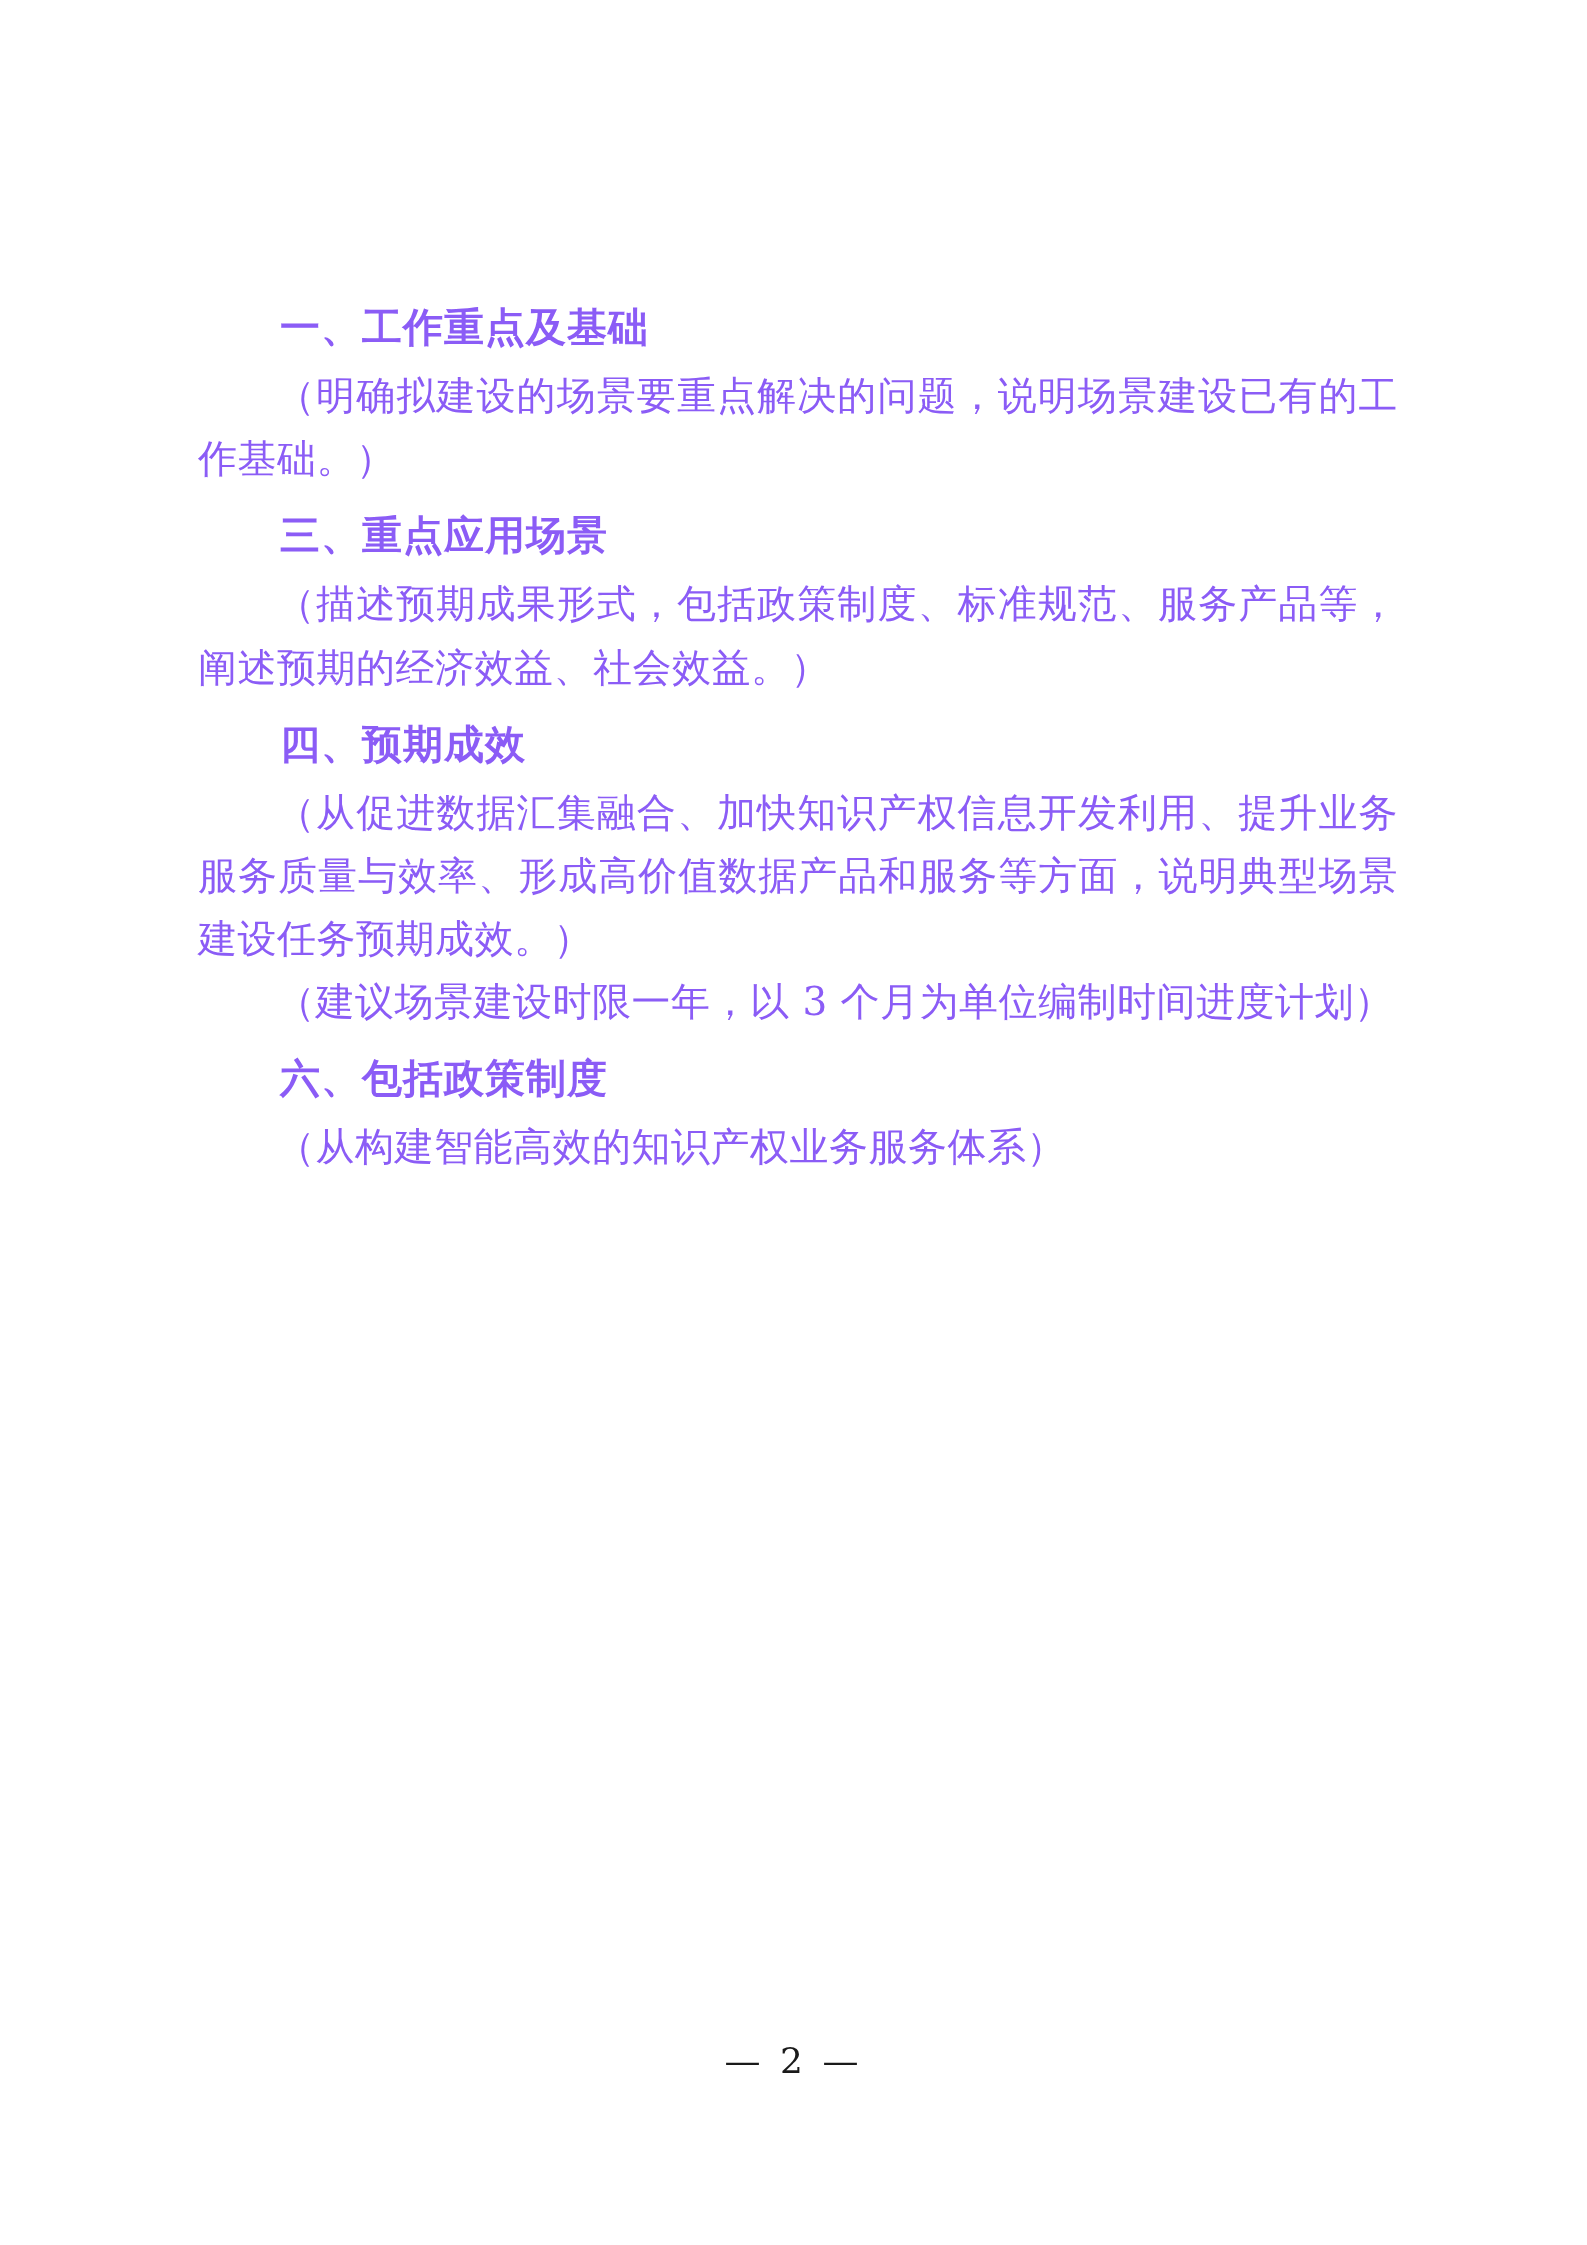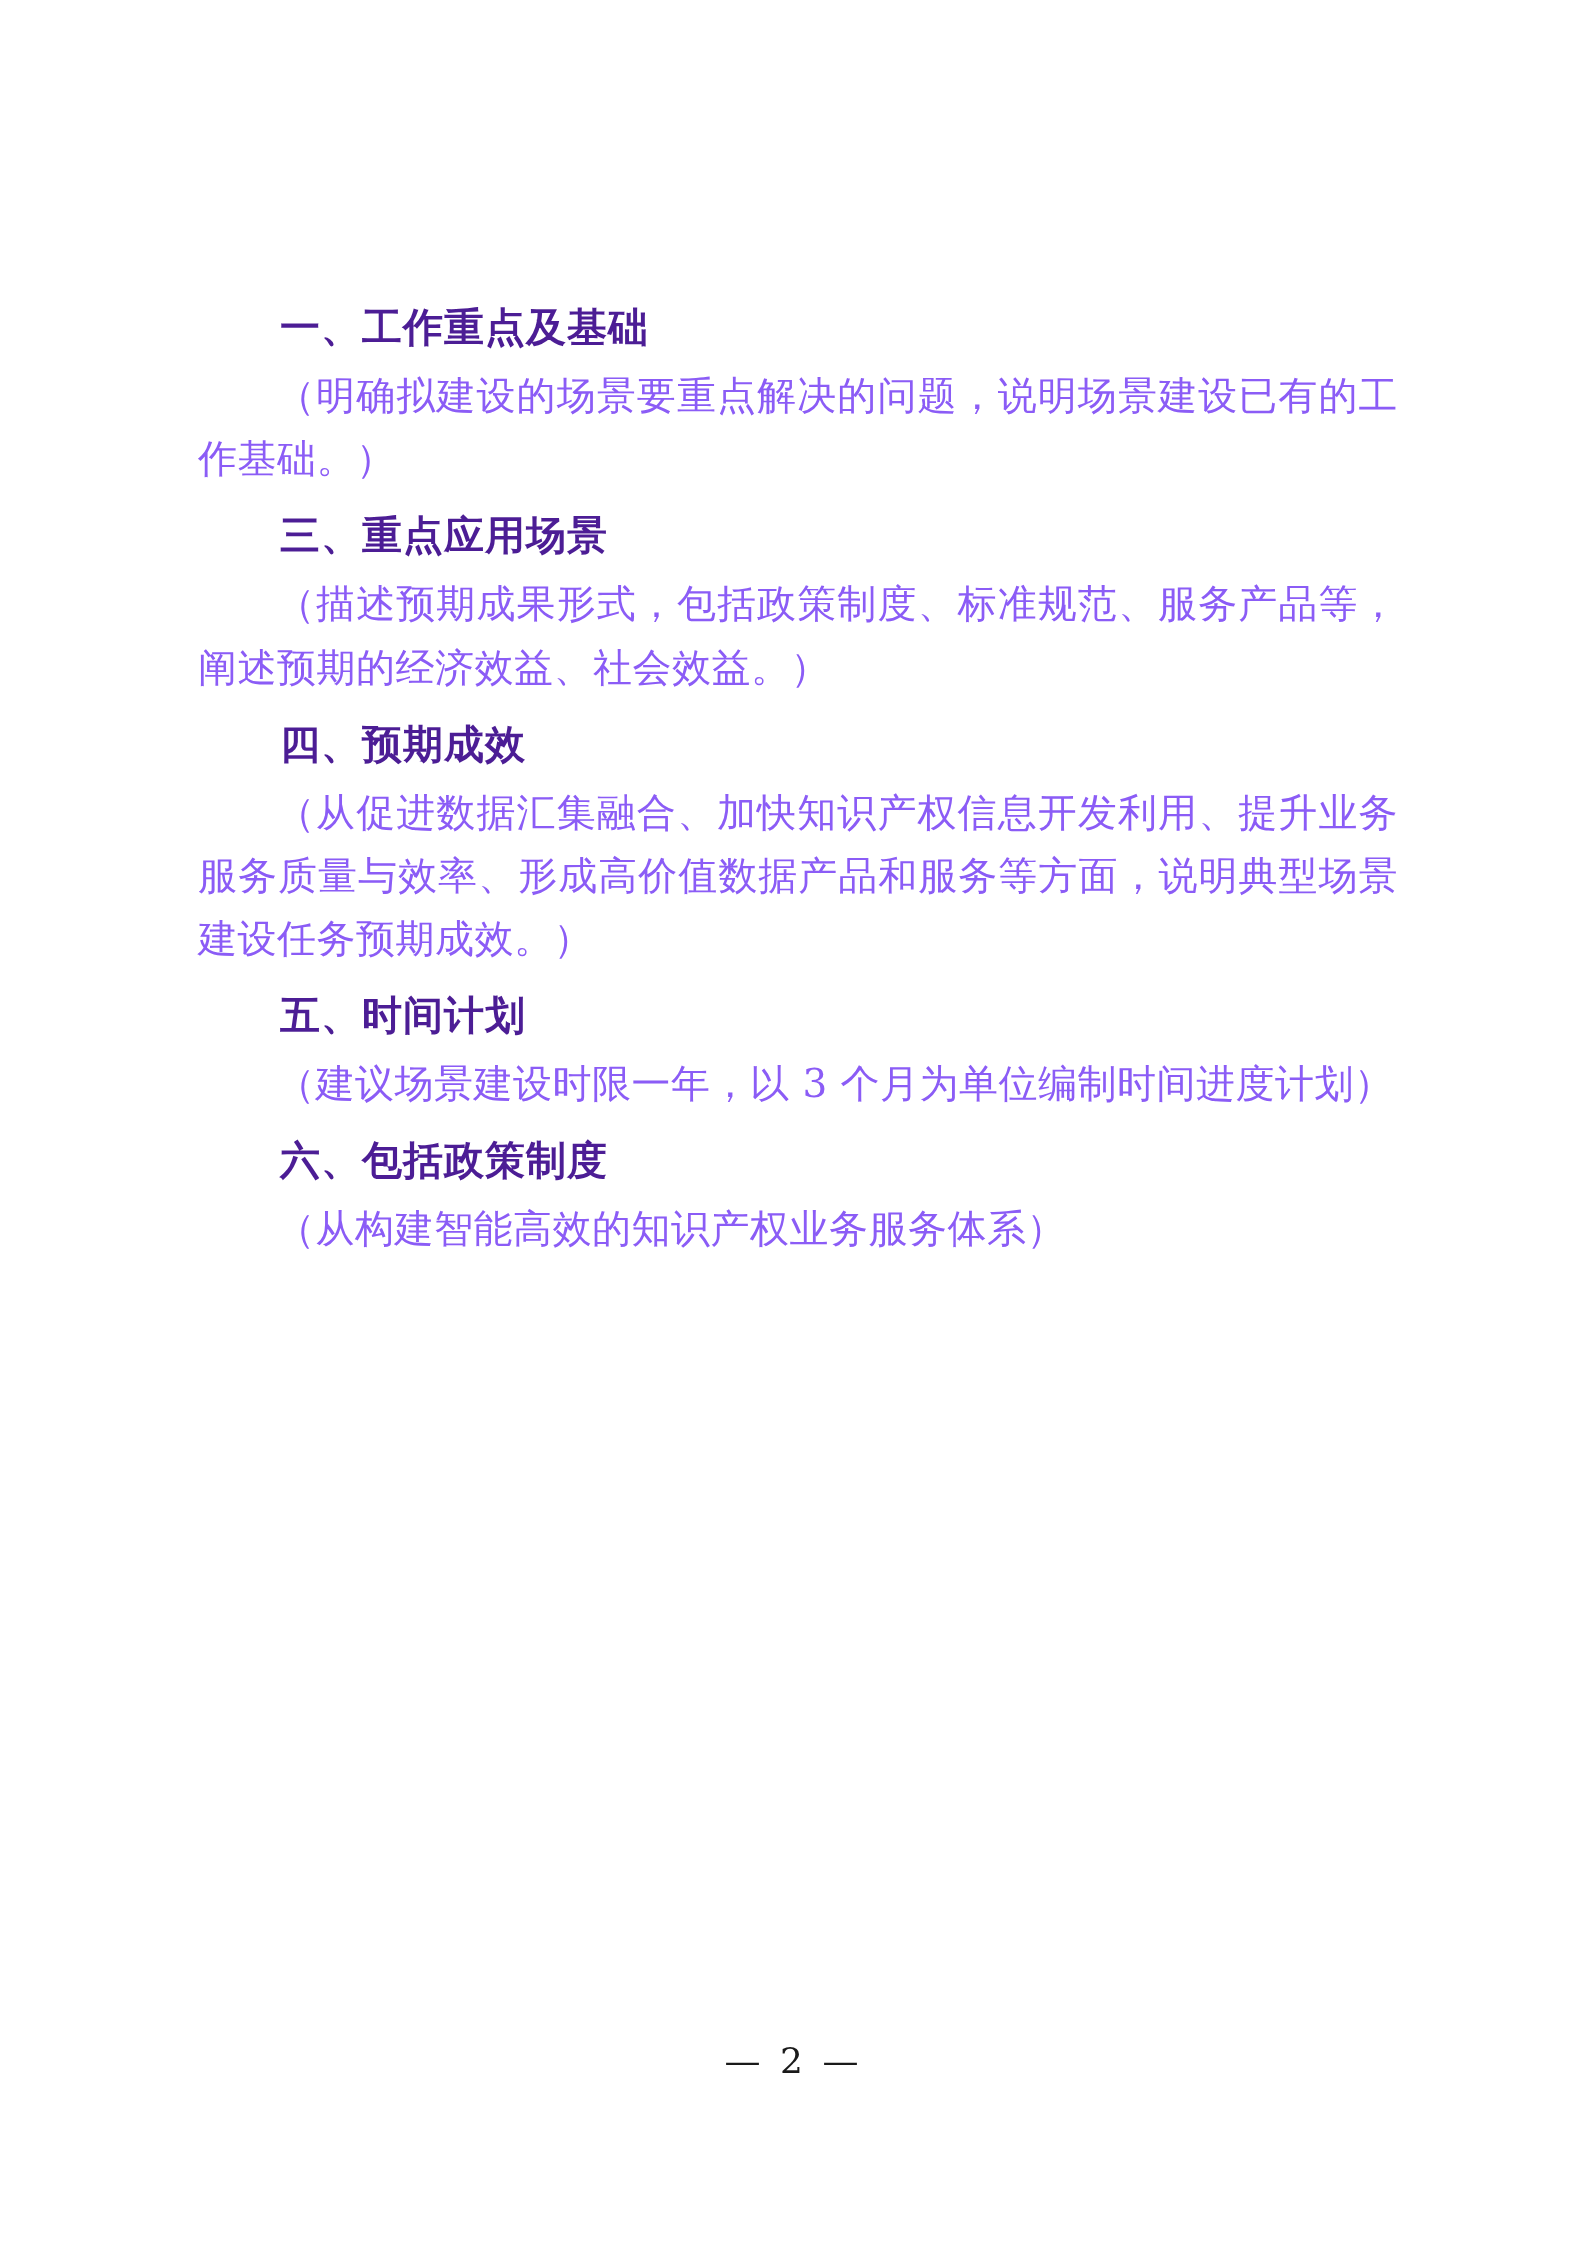--- a/index.html
+++ b/index.html
@@ -30,21 +30,21 @@
     width: 1200px;
   }
   .section {
     margin-bottom: 0;
   }
   .heading {
     font-family: "DejaVu Sans", "Liberation Sans", sans-serif;
     font-weight: bold;
     font-size: 40px;
     line-height: 1.55;
-    color: #4c1d95;
+    color: #8b5cf6;
     text-indent: 82px;
     letter-spacing: 1px;
     margin: 0;
     padding-top: 14px;
     padding-bottom: 6px;
   }
   .para {
     font-family: "DejaVu Serif", "Liberation Serif", serif;
     font-size: 39px;
     line-height: 1.62;
@@ -83,21 +83,20 @@
       <div class="heading">三、重点应用场景</div>
       <div class="para">（描述预期成果形式，包括政策制度、标准规范、服务产品等，阐述预期的经济效益、社会效益。）</div>
     </div>
 
     <div class="section">
       <div class="heading">四、预期成效</div>
       <div class="para">（从促进数据汇集融合、加快知识产权信息开发利用、提升业务服务质量与效率、形成高价值数据产品和服务等方面，说明典型场景建设任务预期成效。）</div>
     </div>
 
     <div class="section">
-      <div class="heading">五、时间计划</div>
       <div class="para">（建议场景建设时限一年，以 3 个月为单位编制时间进度计划）</div>
     </div>
 
     <div class="section">
       <div class="heading">六、包括政策制度</div>
       <div class="para">（从构建智能高效的知识产权业务服务体系）</div>
     </div>
 
   </div>
 

